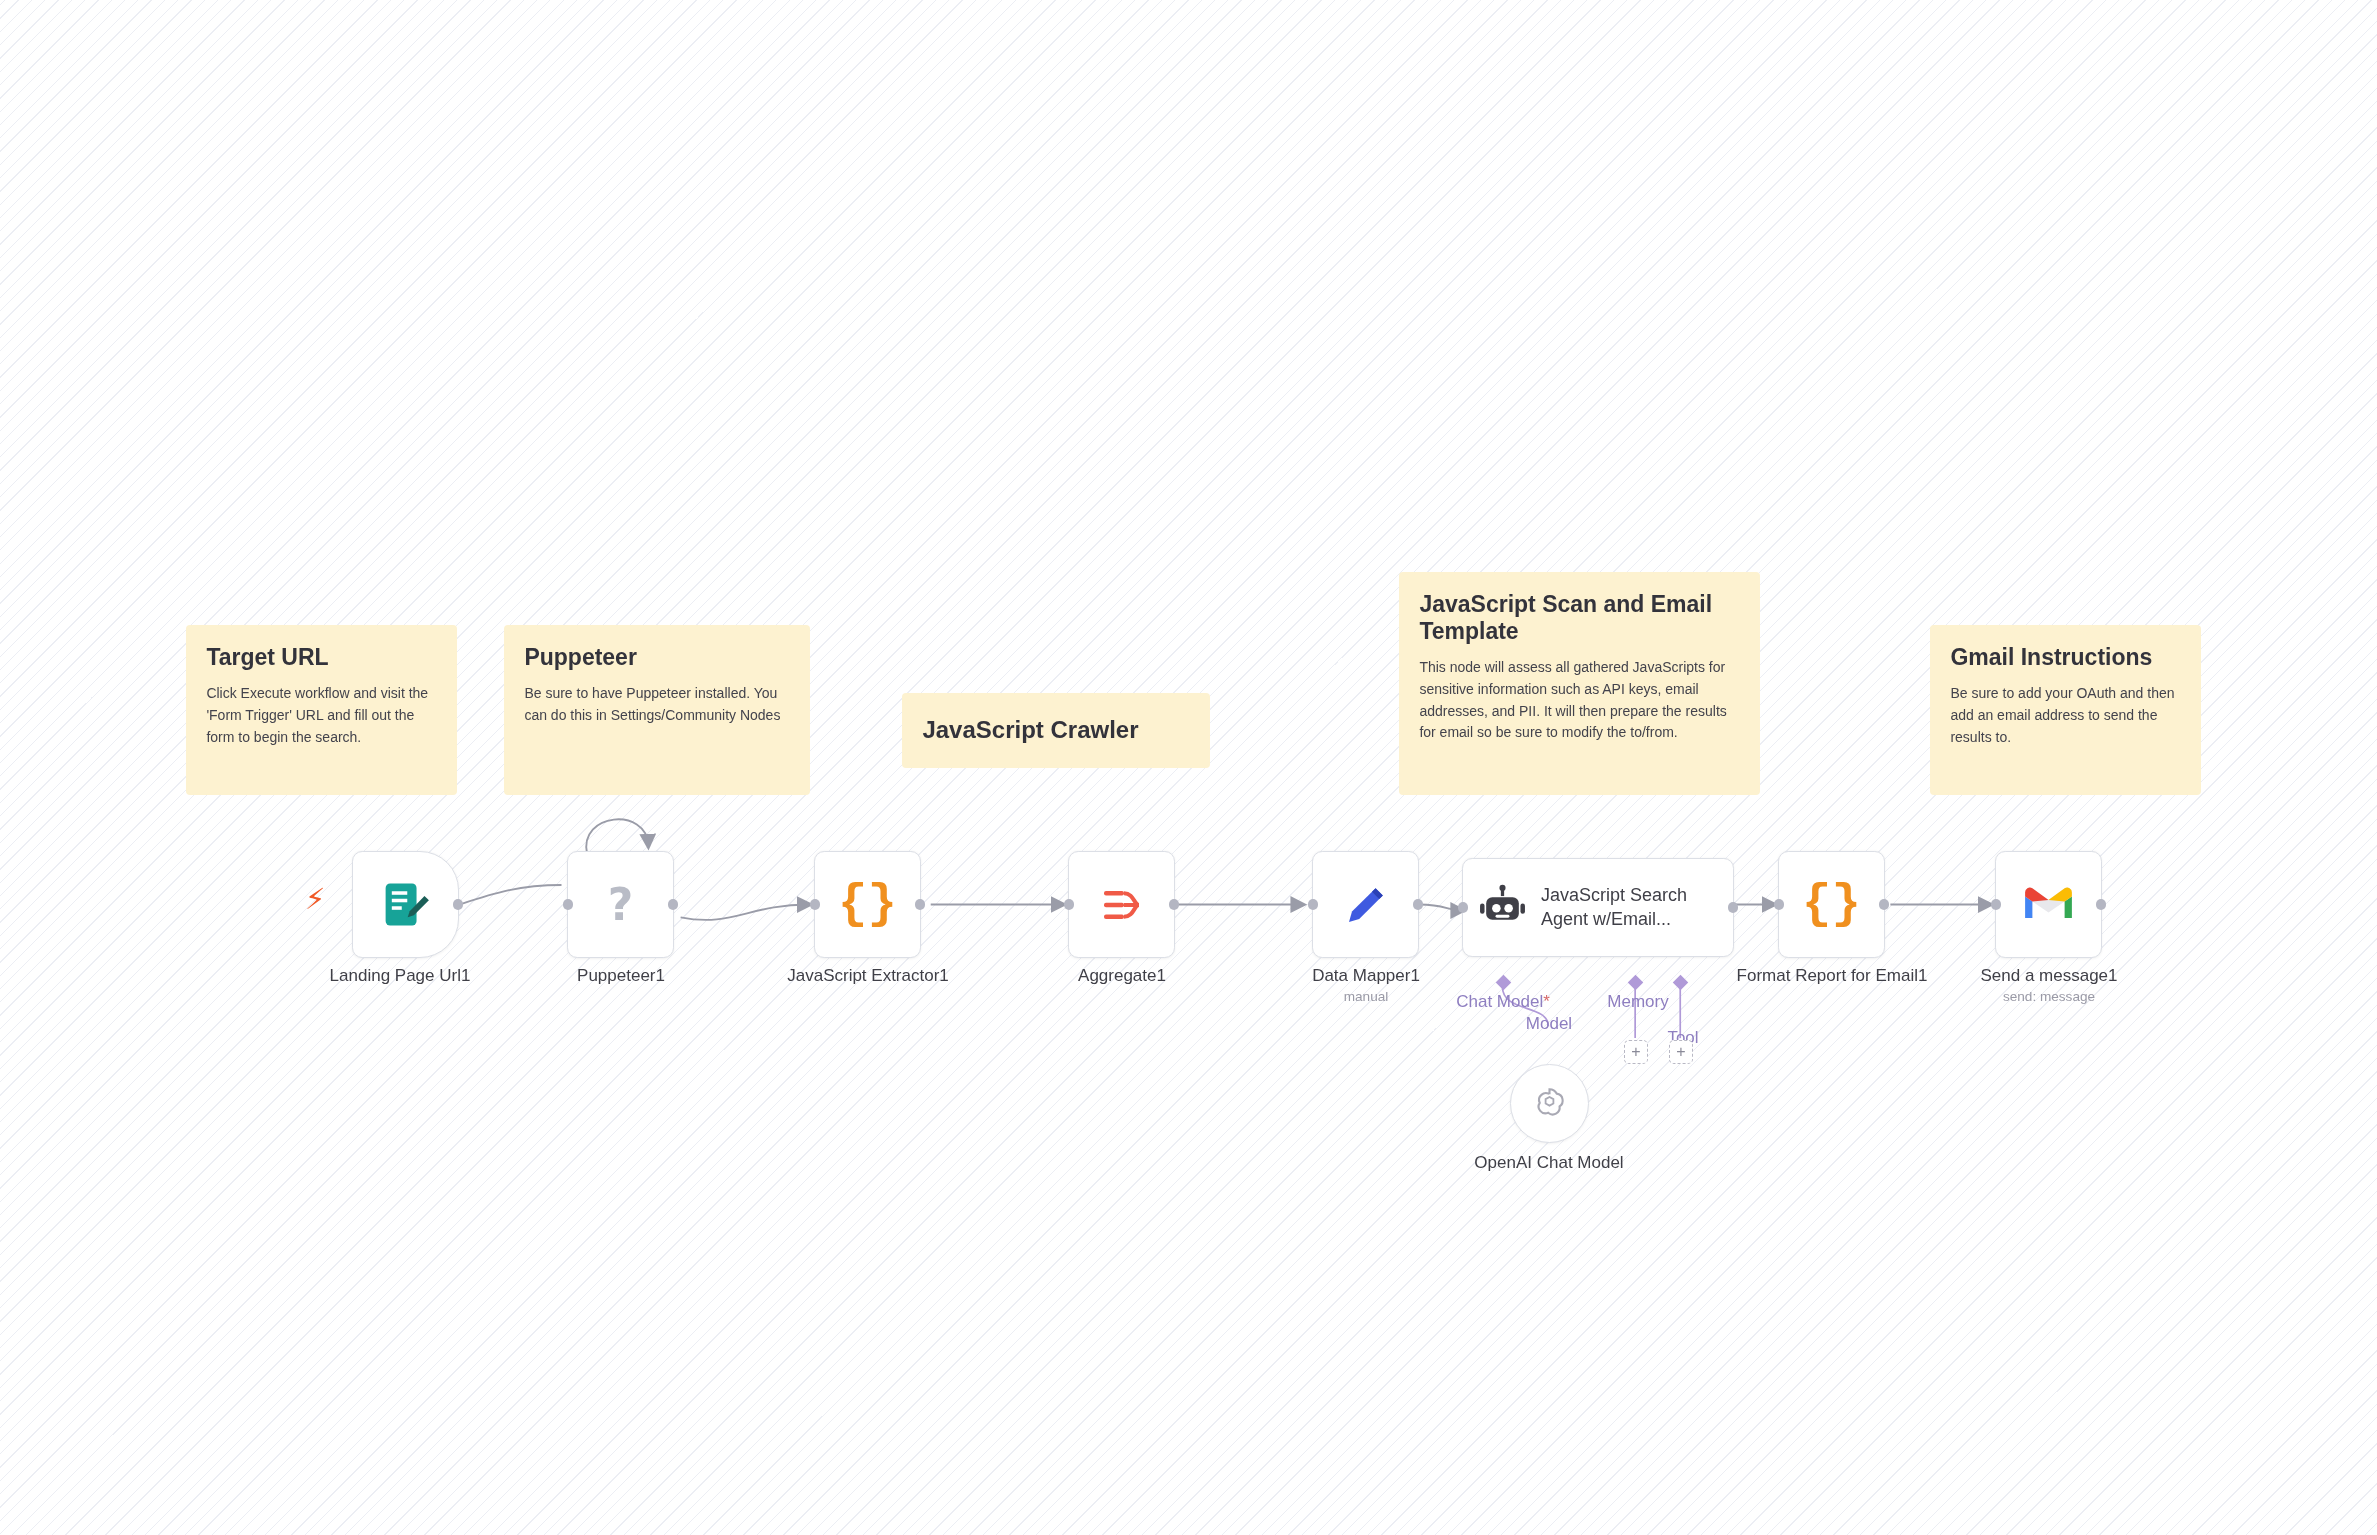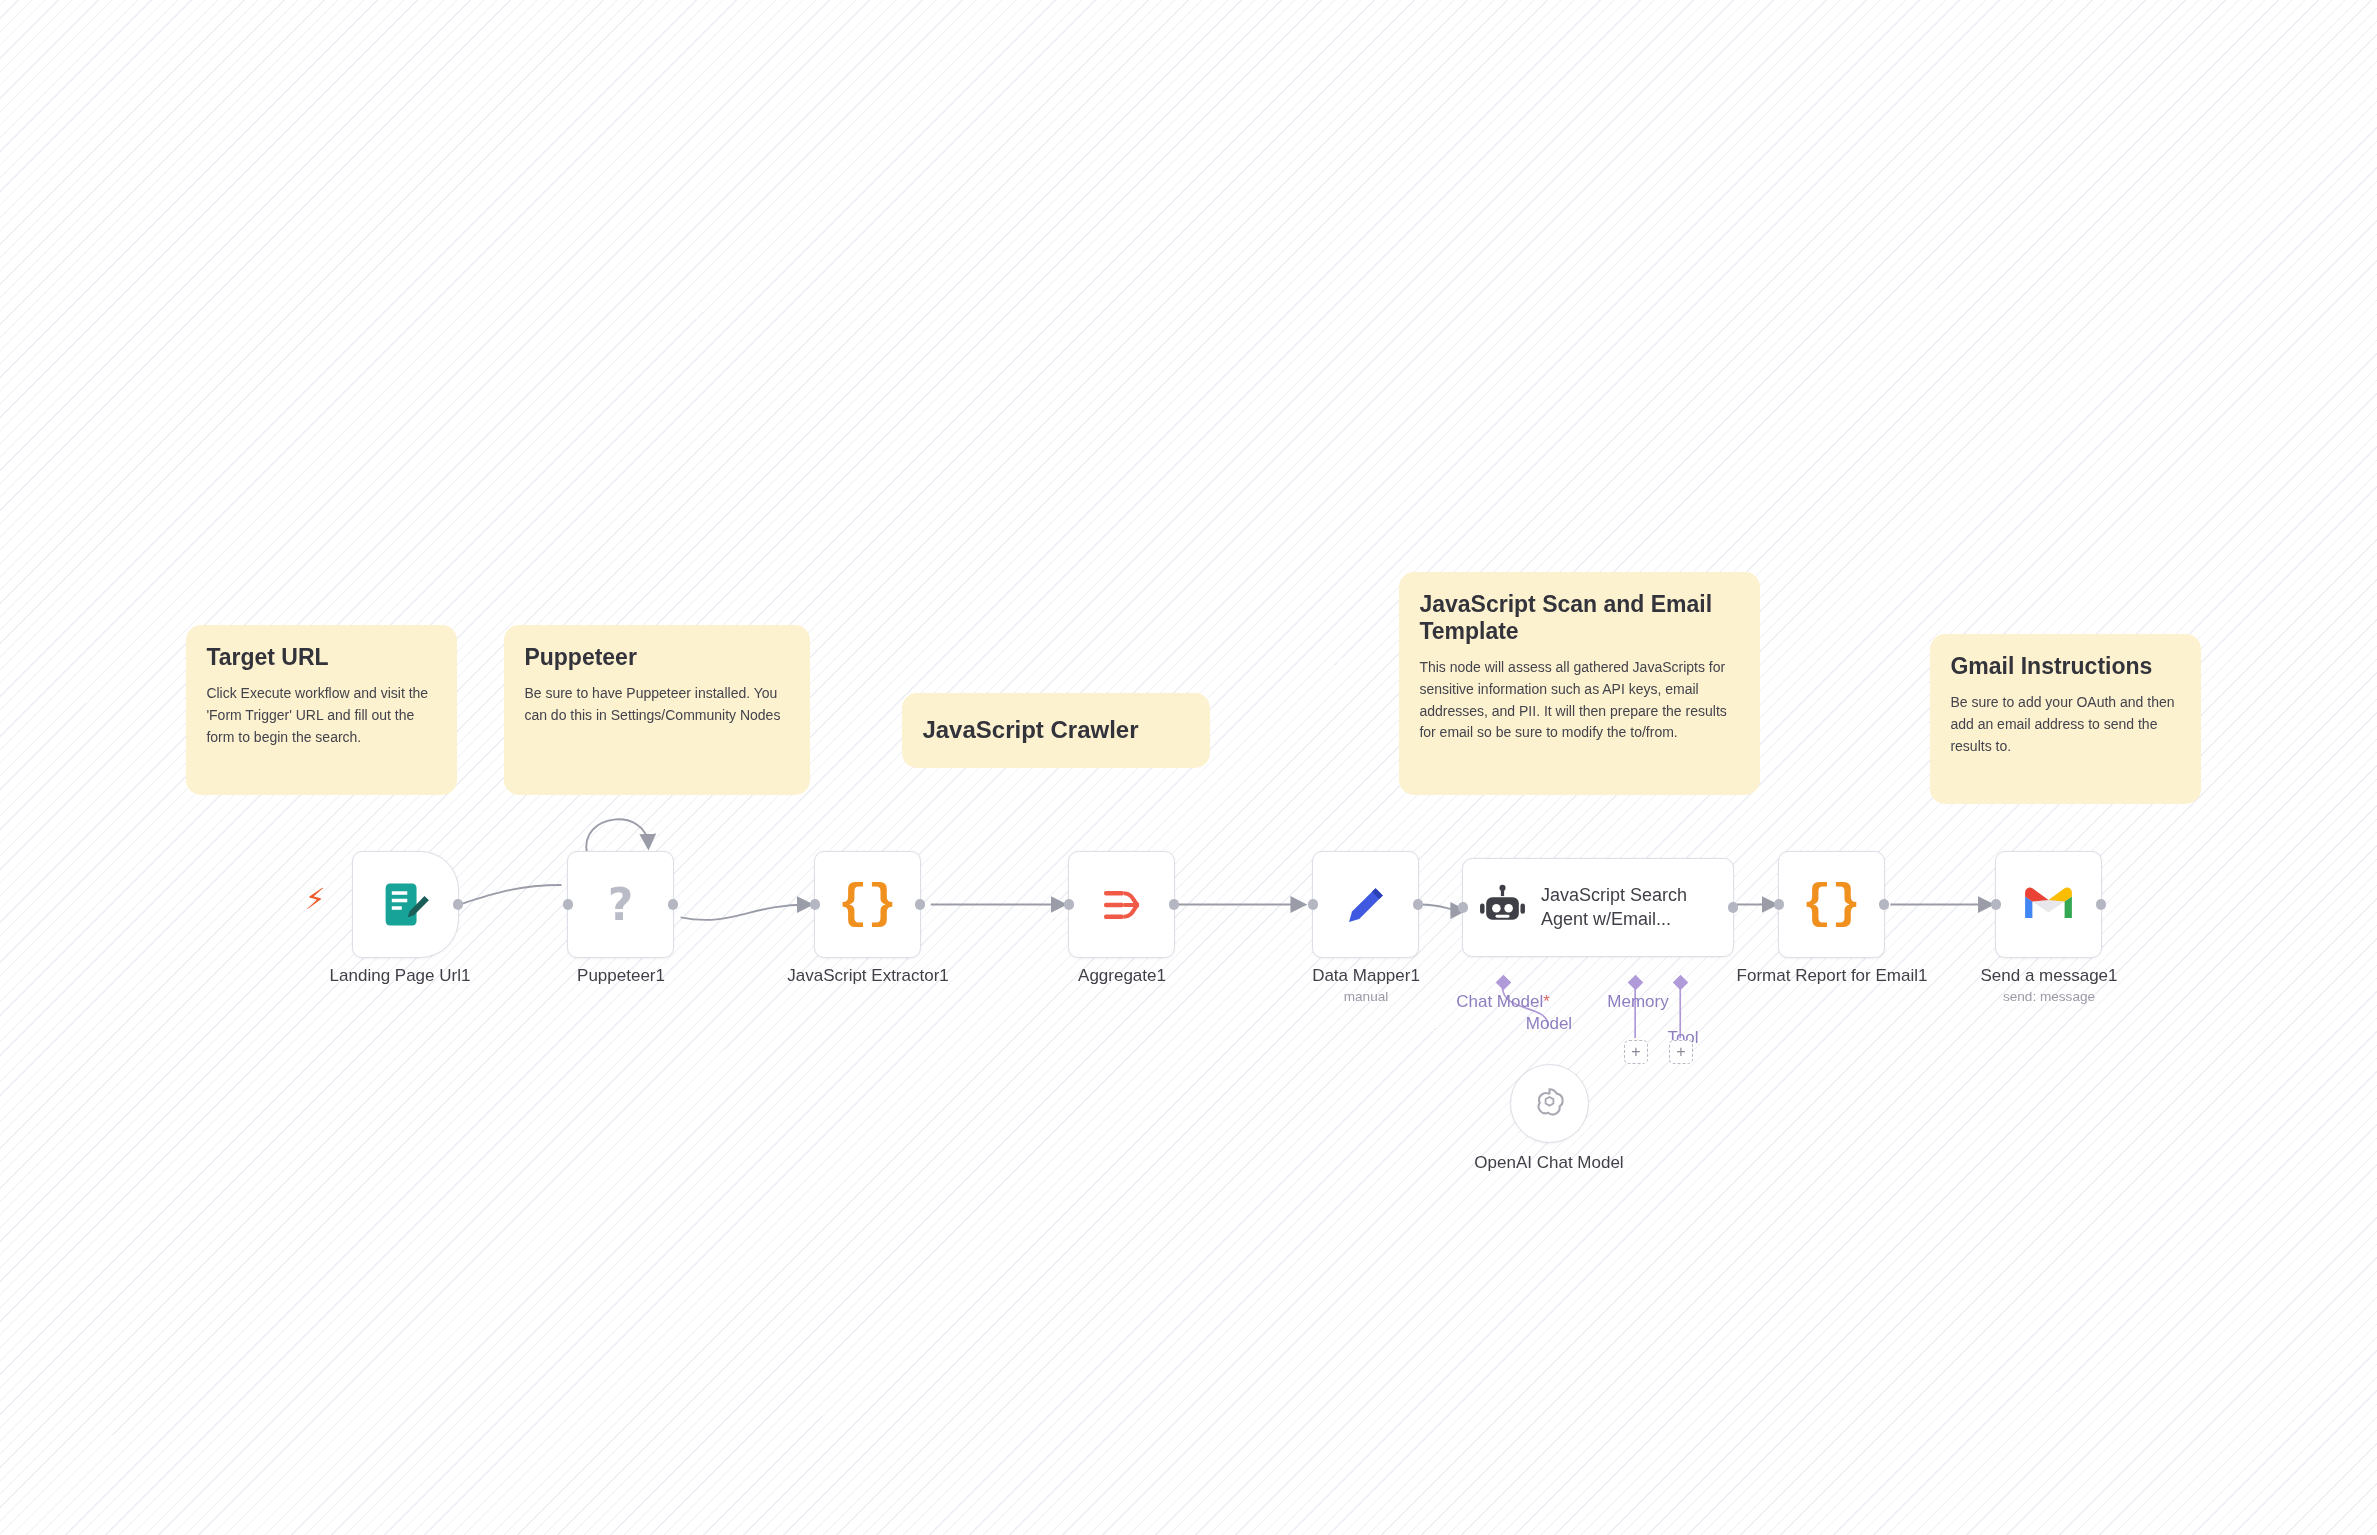--- a/index.html
+++ b/index.html
@@ -22,21 +22,21 @@
       #eceef4 8.5px,
       #eceef4 9.4px
     );
     overflow: hidden;
   }
 
   
   .sticky {
     position: absolute;
     background: #fdf2d0;
-    border-radius: 15px;
+    border-radius: 4px;
     box-sizing: border-box;
     padding: 19px 20.4px;
     color: #3c3c45;
   }
   .sticky h3 {
     margin: 0 0 12px 0;
     font-size: 23px;
     font-weight: bold;
     line-height: 1.18;
     color: #33333b;
@@ -238,21 +238,21 @@
 
   <div class="sticky title-only" style="left:902px; top:693px; width:308px; height:75px;">
     <h3>JavaScript Crawler</h3>
   </div>
 
   <div class="sticky" style="left:1399px; top:572px; width:361px; height:223px;">
     <h3>JavaScript Scan and Email Template</h3>
     <p>This node will assess all gathered JavaScripts for sensitive information such as API keys, email addresses, and PII. It will then prepare the results for email so be sure to modify the to/from.</p>
   </div>
 
-  <div class="sticky" style="left:1930px; top:625px; width:271px; height:170px;margin-top:9px;">
+  <div class="sticky" style="left:1930px; top:625px; width:271px; height:170px;">
     <h3>Gmail Instructions</h3>
     <p>Be sure to add your OAuth and then add an email address to send the results to.</p>
   </div>
 
   <div class="bolt glyph" style="left:305px; top:885px;">⚡</div>
 
   <div class="node square" style="left:352px; top:851px; border-radius: 10.2px 39px 39px 10.2px;">
     <span class="port right"></span>
     <svg width="53" height="53" viewBox="0 0 24 24">
       <rect x="3" y="2.5" width="14" height="19" rx="2" fill="#17a398"></rect>

